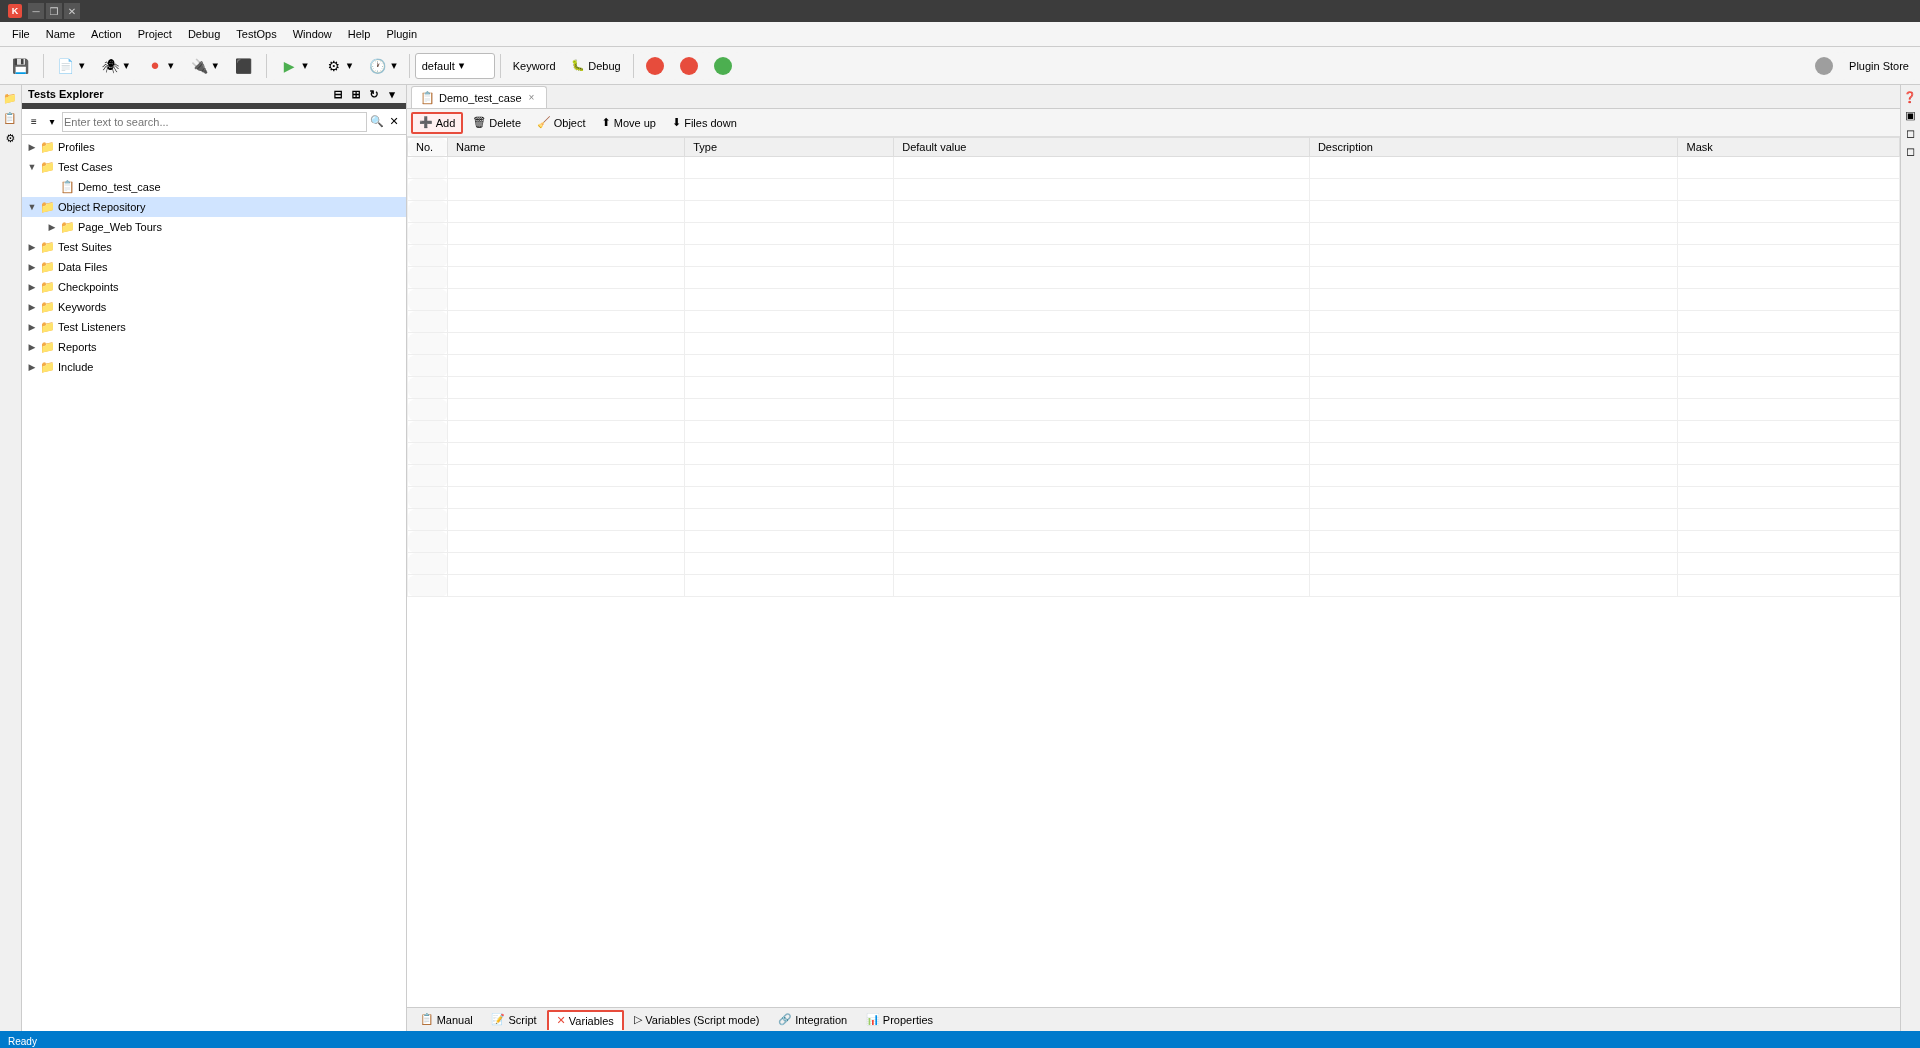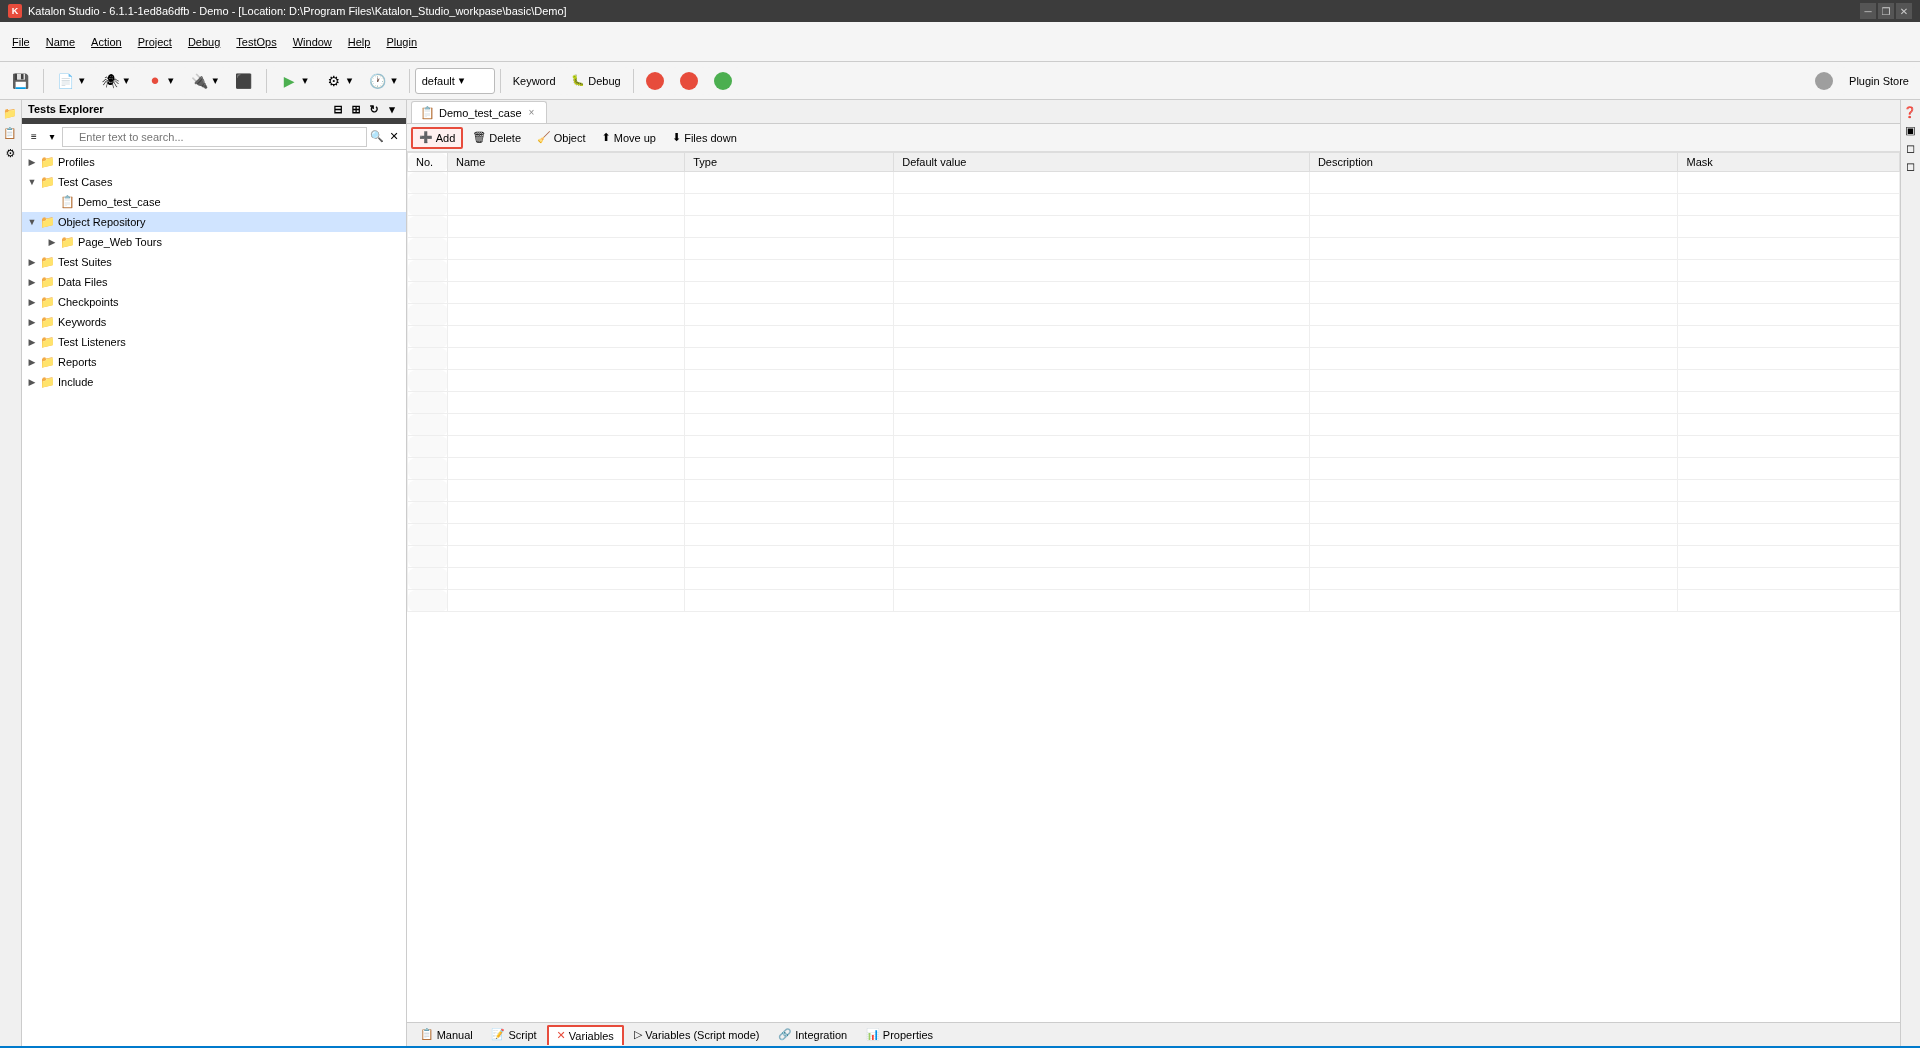--- a/index.html
+++ b/index.html
@@ -26,28 +26,27 @@
     }
     #title-bar .title-text { flex: 1; }
     #title-bar .win-controls { display: flex; gap: 2px; }
     #title-bar .win-btn {
       width: 16px; height: 16px; background: #555; border: none; color: #ccc;
       font-size: 10px; cursor: pointer; display: flex; align-items: center; justify-content: center;
     }
 
     
     #menu-bar {
-      height: 40px;
+      height: 25px;
       background: #f5f5f5;
       border-bottom: 1px solid #ccc;
       display: flex;
       align-items: center;
       padding: 0 4px;
       font-size: 11px;
-      text-decoration: underline;
     }
     #menu-bar .menu-item {
       padding: 2px 8px;
       cursor: pointer;
       border-radius: 2px;
     }
 
     
     #toolbar {
       height: 38px;
@@ -145,21 +144,21 @@
       gap: 2px;
     }
     #search-bar .filter-btn {
       width: 16px; height: 16px; cursor: pointer; font-size: 10px;
       display: flex; align-items: center; justify-content: center;
     }
     #search-bar input {
       flex: 1;
       height: 20px;
       border: 1px solid #ccc;
-      padding: 0 16px;
+      padding: 0 1px;
       font-size: 11px;
       outline: none;
     }
     #search-bar .search-icons { display: flex; gap: 1px; }
     #search-bar .s-icon {
       width: 16px; height: 16px; cursor: pointer; font-size: 11px;
       display: flex; align-items: center; justify-content: center;
     }
 
     
@@ -344,21 +343,20 @@
     #variables-grid::-webkit-scrollbar-track { background: #f0f0f0; }
     #variables-grid::-webkit-scrollbar-thumb { background: #bbb; border-radius: 4px; }
 
     .folder-icon { color: #f5a623; }
   </style>
 </head>
 <body>
 
 <div id="title-bar">
   <span class="title-logo">K</span>
-  <span class="title-text">Katalon Studio - 6.1.1-1ed8a6dfb - Demo - [Location: D:\Program Files\Katalon_Studio_workpase\basic\Demo]</span>
   <div class="win-controls">
     <button class="win-btn">─</button>
     <button class="win-btn">❒</button>
     <button class="win-btn close">✕</button>
   </div>
 </div>
 
 <div id="menu-bar">
 <div class="menu-item">File</div>
     <div class="menu-item">Name</div>

